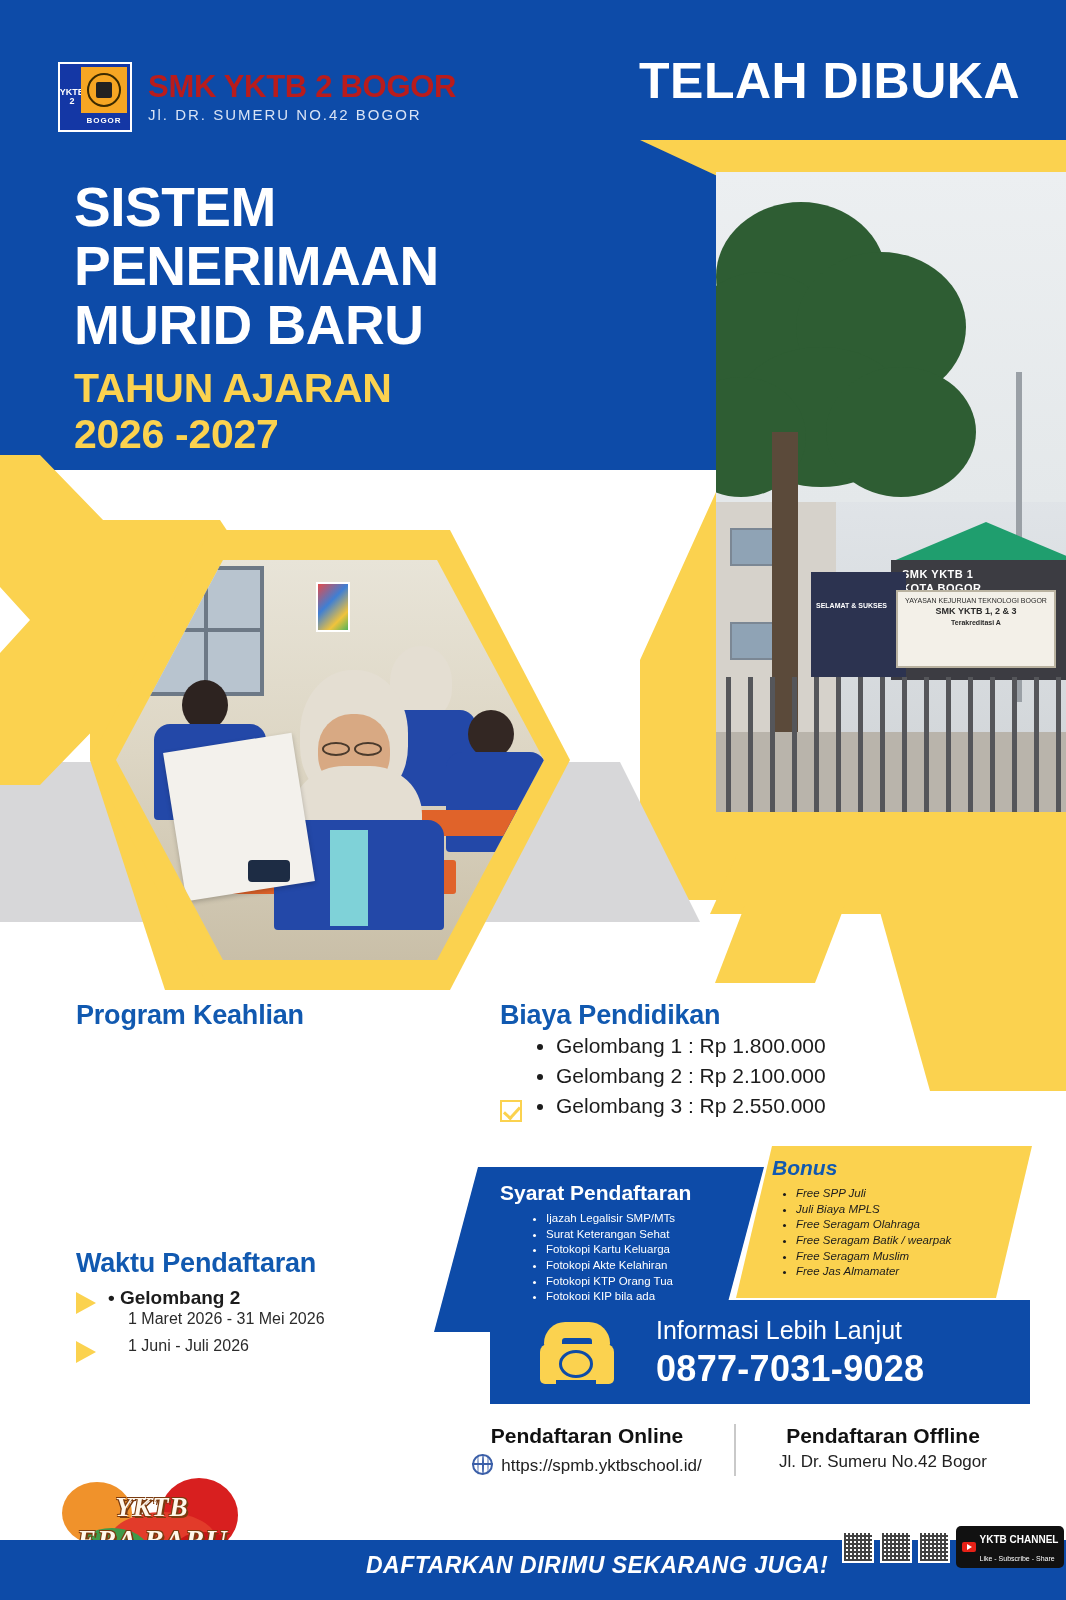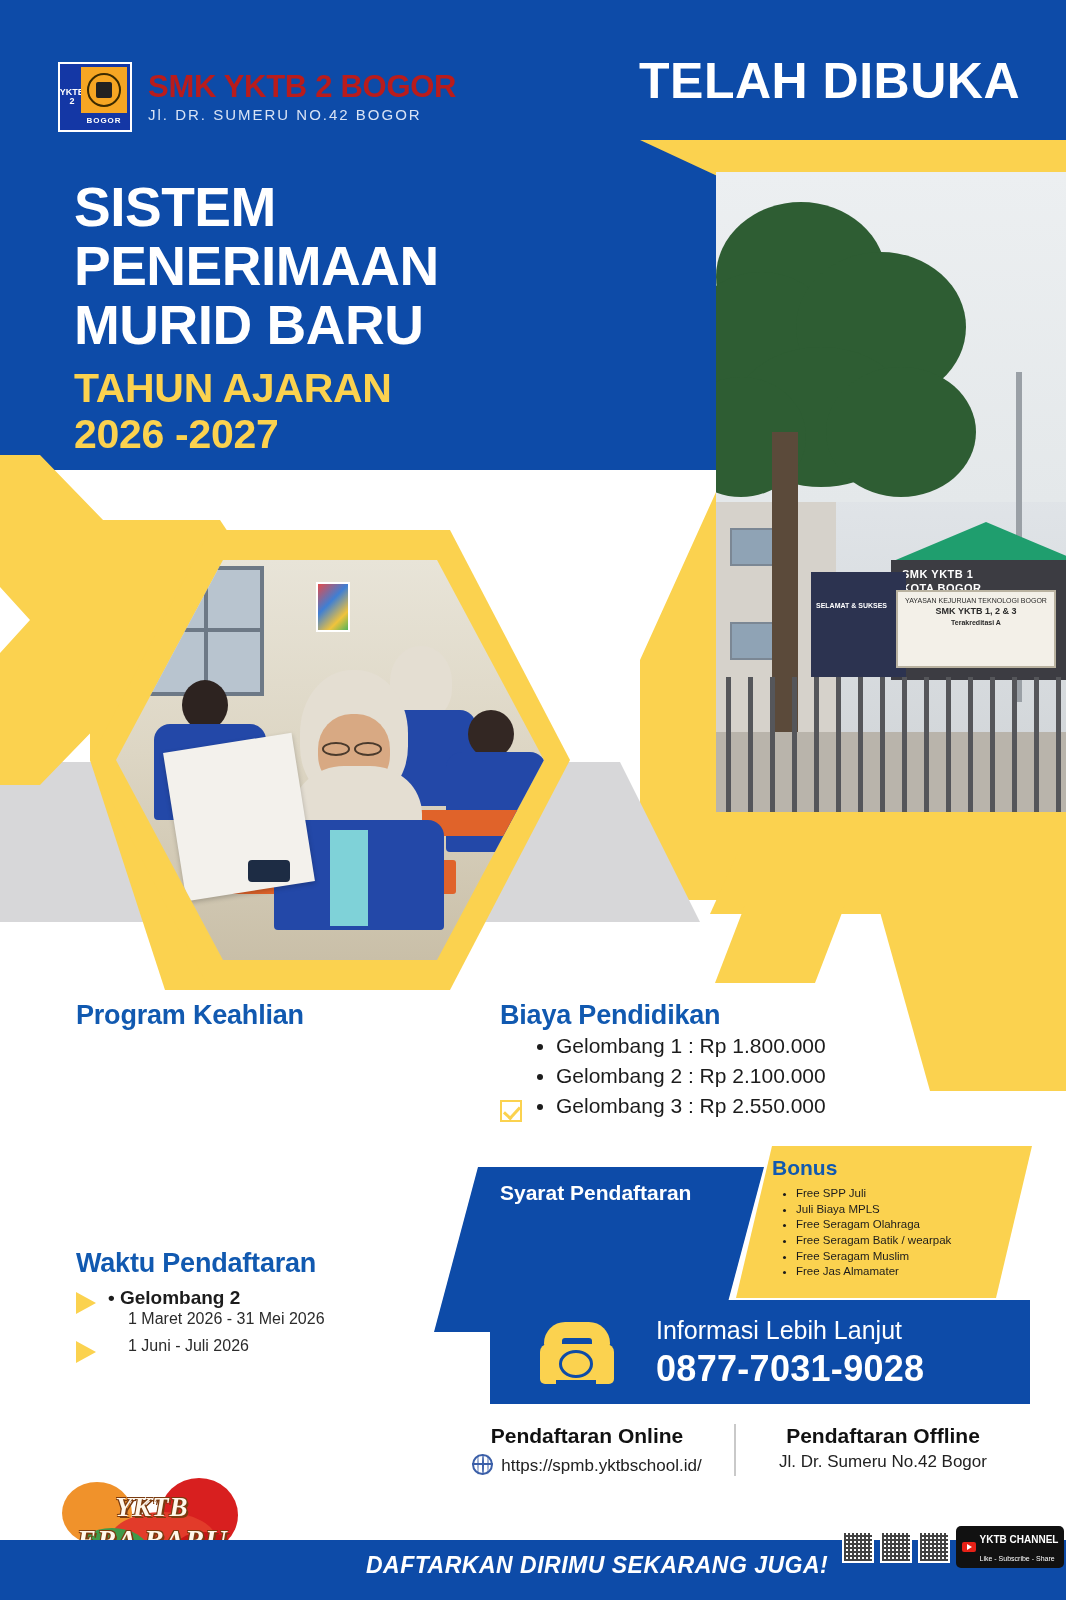--- a/index.html
+++ b/index.html
@@ -174,20 +174,21 @@
     clip-path: polygon(44px 0, 330px 0, 286px 165px, 0 165px);
     margin-top: 27px;
   }
   .syarat h3{ position:absolute; left:66px; top:14px; color:#fff; font-size:21px; font-weight:bold; }
   .syarat ul{ position:absolute; left:96px; top:44px; padding-left:16px; }
   .syarat li{ color:#ffffff; font-size:11.5px; line-height:1.36; }
 
   .bonus{
     position:absolute; left:736px; top:1146px; width:296px; height:152px; background:#fbd24f;
     clip-path: polygon(36px 0, 296px 0, 260px 152px, 0 152px);
+    font-style: italic;
   }
   .bonus h3{ position:absolute; left:36px; top:10px; color:#1159b0; font-size:21px; font-weight:bold; }
   .bonus ul{ position:absolute; left:44px; top:40px; padding-left:16px; }
   .bonus li{ color:#1c1c1c; font-size:11.5px; line-height:1.36; }
 
   
   .waktu{ position:absolute; left:76px; top:1248px; width:420px; }
   .w-item{ display:flex; align-items:flex-start; margin-top:8px; }
   .tri{
     width:0; height:0; border-left:20px solid #fbd24f;
@@ -402,20 +403,29 @@
     <ul>
       <li>Gelombang 1 : Rp 1.800.000</li>
       <li>Gelombang 2 : Rp 2.100.000</li>
       <li>Gelombang 3 : Rp 2.550.000</li>
     </ul>
   </div>
 </div>
 
 <div class="syarat">
   <h3>Syarat Pendaftaran</h3>
+  <ul>
+    <li>Ijazah Legalisir SMP/MTs</li>
+    <li>Surat Keterangan Sehat</li>
+    <li>Fotokopi Kartu Keluarga</li>
+    <li>Fotokopi Akte Kelahiran</li>
+    <li>Fotokopi KTP Orang Tua</li>
+    <li>Fotokopi KIP bila ada</li>
+    <li>Pas foto 3x4 dan 2x3</li>
+  </ul>
 </div>
 
 <div class="bonus">
   <h3>Bonus</h3>
   <ul>
     <li>Free SPP Juli</li>
     <li>Juli Biaya MPLS</li>
     <li>Free Seragam Olahraga</li>
     <li>Free Seragam Batik / wearpak</li>
     <li>Free Seragam Muslim</li>

